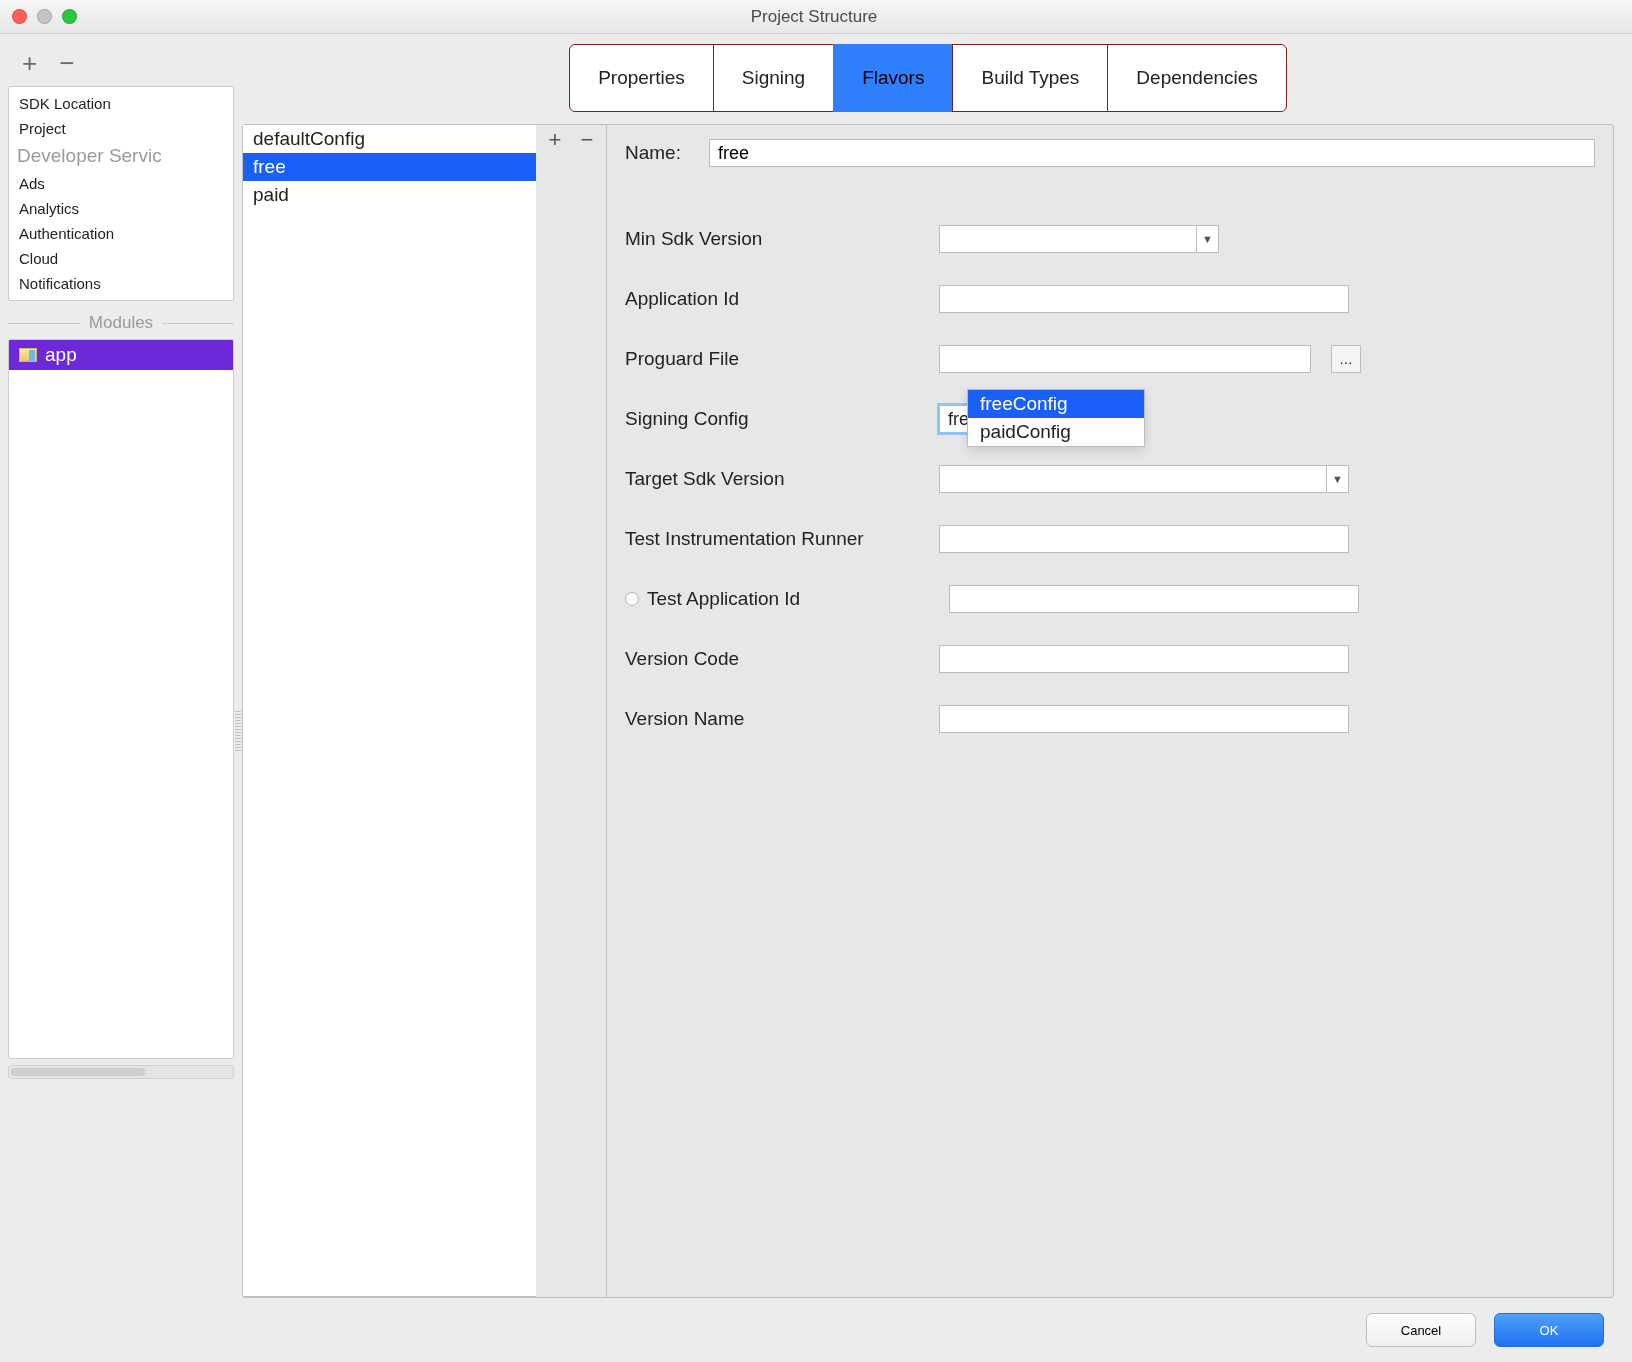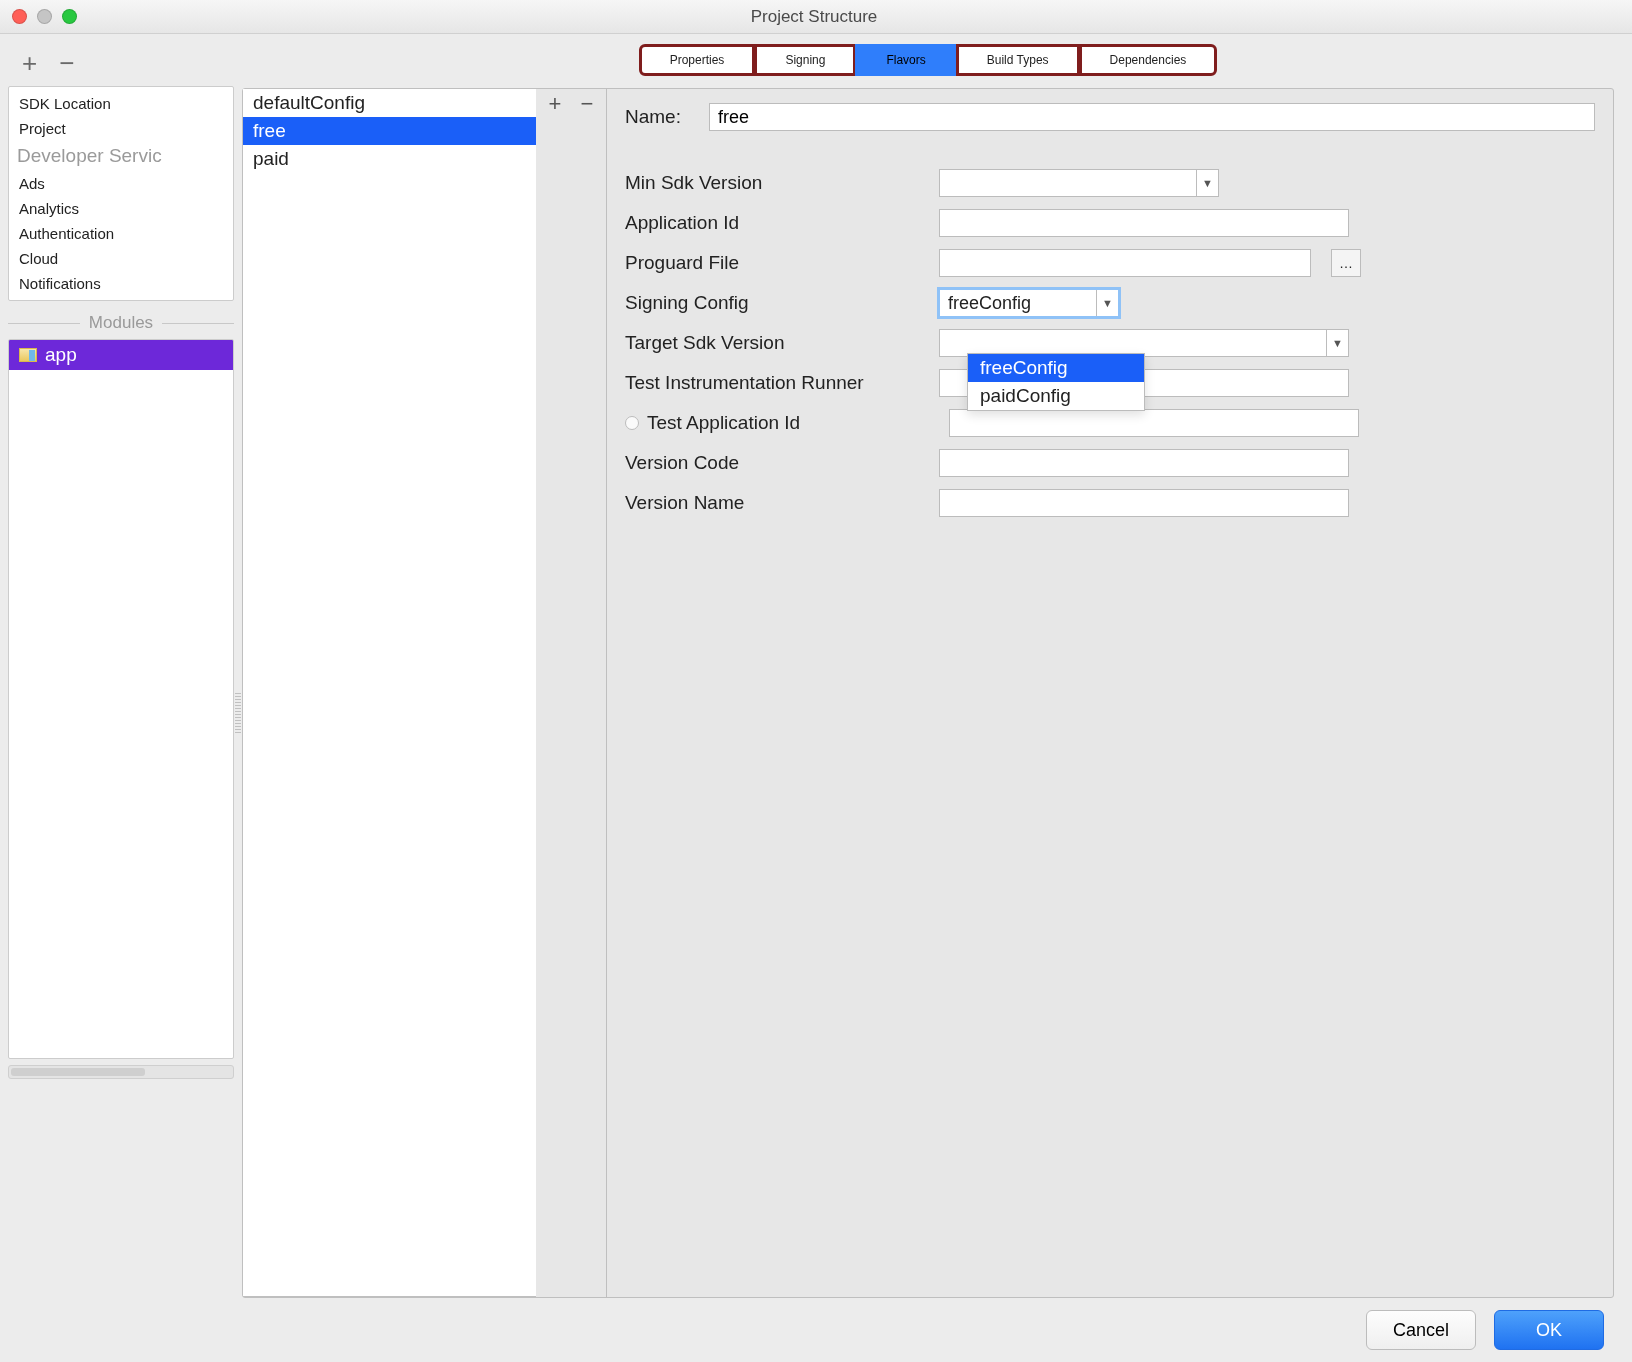--- a/index.html
+++ b/index.html
@@ -65,22 +65,22 @@
 }
 .module-icon::after { content: ""; position: absolute; right: 1px; top: 1px; width: 6px; height: 11px; background: #6fb8ea; }
 .left-scrollbar { height: 14px; margin: 6px 8px 0 8px; background: #e4e4e4; border: 1px solid #cfcfcf; border-radius: 3px; position: relative; }
 .left-scrollbar::after { content:""; position:absolute; left:2px; top:2px; height:8px; width:60%; background:#cfcfcf; border-radius:3px; }
 
 .main-panel { flex: 1; display: flex; flex-direction: column; padding: 10px 18px 0 0; }
 .tabbar {
   display: flex; justify-content: center; gap: 0; margin-bottom: 12px;
 }
 .tab {
-  padding: 6px 28px; font-size: 12px; background: #fff;
-  border: 3px solid #7f1d1d; margin-left: -1px; cursor: pointer;
+  padding: 22px 28px; font-size: 19px; background: #fff;
+  border: 1px solid #7f1d1d; margin-left: -1px; cursor: pointer;
 }
 .tab:first-child { border-radius: 6px 0 0 6px; margin-left: 0; }
 .tab:last-child { border-radius: 0 6px 6px 0; }
 .tab.active { background: #2f7efb; color: #000000; border-color: #2f7efb; }
 
 .main-body {
   flex: 1; display: flex; background: #e7e7e7;
   border: 1px solid #bfbfbf; border-radius: 3px; overflow: visible;
   position: relative;
 }
@@ -88,21 +88,21 @@
 .flavor-list { flex: 1; background: #fff; border-bottom: 1px solid #bfbfbf; }
 .flavor-item { padding: 3px 10px; font-size: 19px; cursor: pointer; }
 .flavor-item.selected { background: #1a5ff8; color: #fff; }
 .flavor-toolbar { display: flex; padding: 2px 4px; gap: 2px; background: #e7e7e7; }
 .flavor-toolbar button {
   width: 30px; height: 26px; border: none; background: transparent;
   font-size: 22px; color: #555; cursor: pointer;
 }
 
 .form-area { flex: 1; padding: 14px 18px; position: relative; }
-.form-row { display: flex; align-items: center; margin-bottom: 12px; gap: 14px; }
+.form-row { display: flex; align-items: center; margin-bottom: 32px; gap: 14px; }
 .form-label { width: 300px; font-size: 19px; }
 .form-label.name { width: 70px; }
 .text-input {
   flex: 1; height: 28px; border: 1px solid #bcbcbc; background: #fff;
   padding: 2px 8px; font-size: 18px; font-family: inherit;
 }
 .text-input.narrow { flex: 0 0 410px; }
 .combo {
   width: 280px; height: 28px; border: 1px solid #bcbcbc; background: #fff;
   display: flex; align-items: center; position: relative;
@@ -125,21 +125,21 @@
 }
 .drop-item { padding: 3px 12px; font-size: 19px; cursor: pointer; }
 .drop-item.highlight { background: #1a5ff8; color: #fff; }
 .radio-dot { width: 14px; height: 14px; border: 1px solid #bcbcbc; border-radius: 50%; background: #fafafa; margin-right: -6px; }
 
 .footer {
   height: 64px; display: flex; justify-content: flex-end; align-items: center;
   gap: 18px; padding: 0 28px; background: #ececec;
 }
 .btn {
-  min-width: 110px; height: 40px; border-radius: 6px; font-size: 18px;
+  min-width: 110px; height: 34px; border-radius: 6px; font-size: 13px;
   border: 1px solid #bcbcbc; background: linear-gradient(#fdfdfd, #efefef);
   cursor: pointer;
 }
 .btn.primary {
   background: linear-gradient(#4ea1fb, #1f72f1); color: #fff; border-color: #1f6be3;
 }
 .grip { position:absolute; left:-8px; top:50%; width:6px; height:40px; background:repeating-linear-gradient(#c0c0c0,#c0c0c0 1px,transparent 1px,transparent 3px); }
 </style>
 </head>
 <body>

